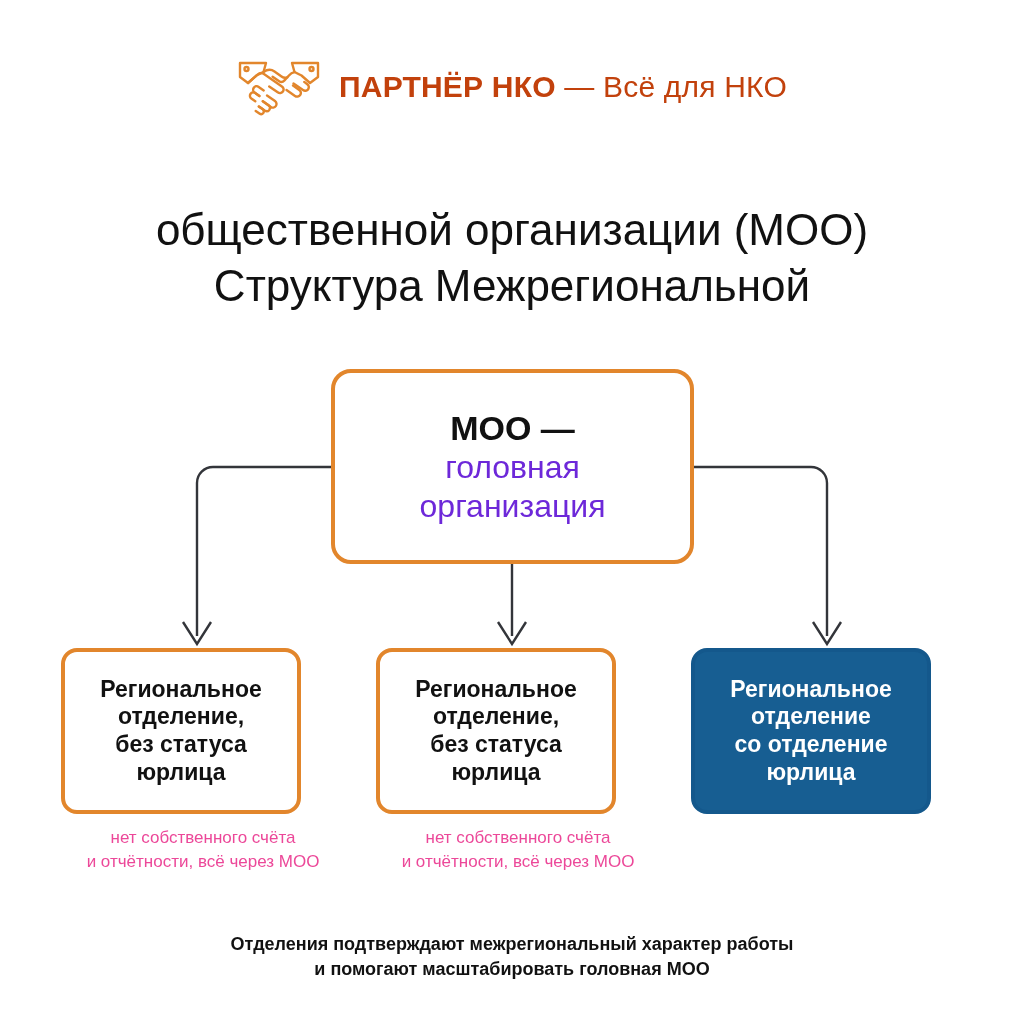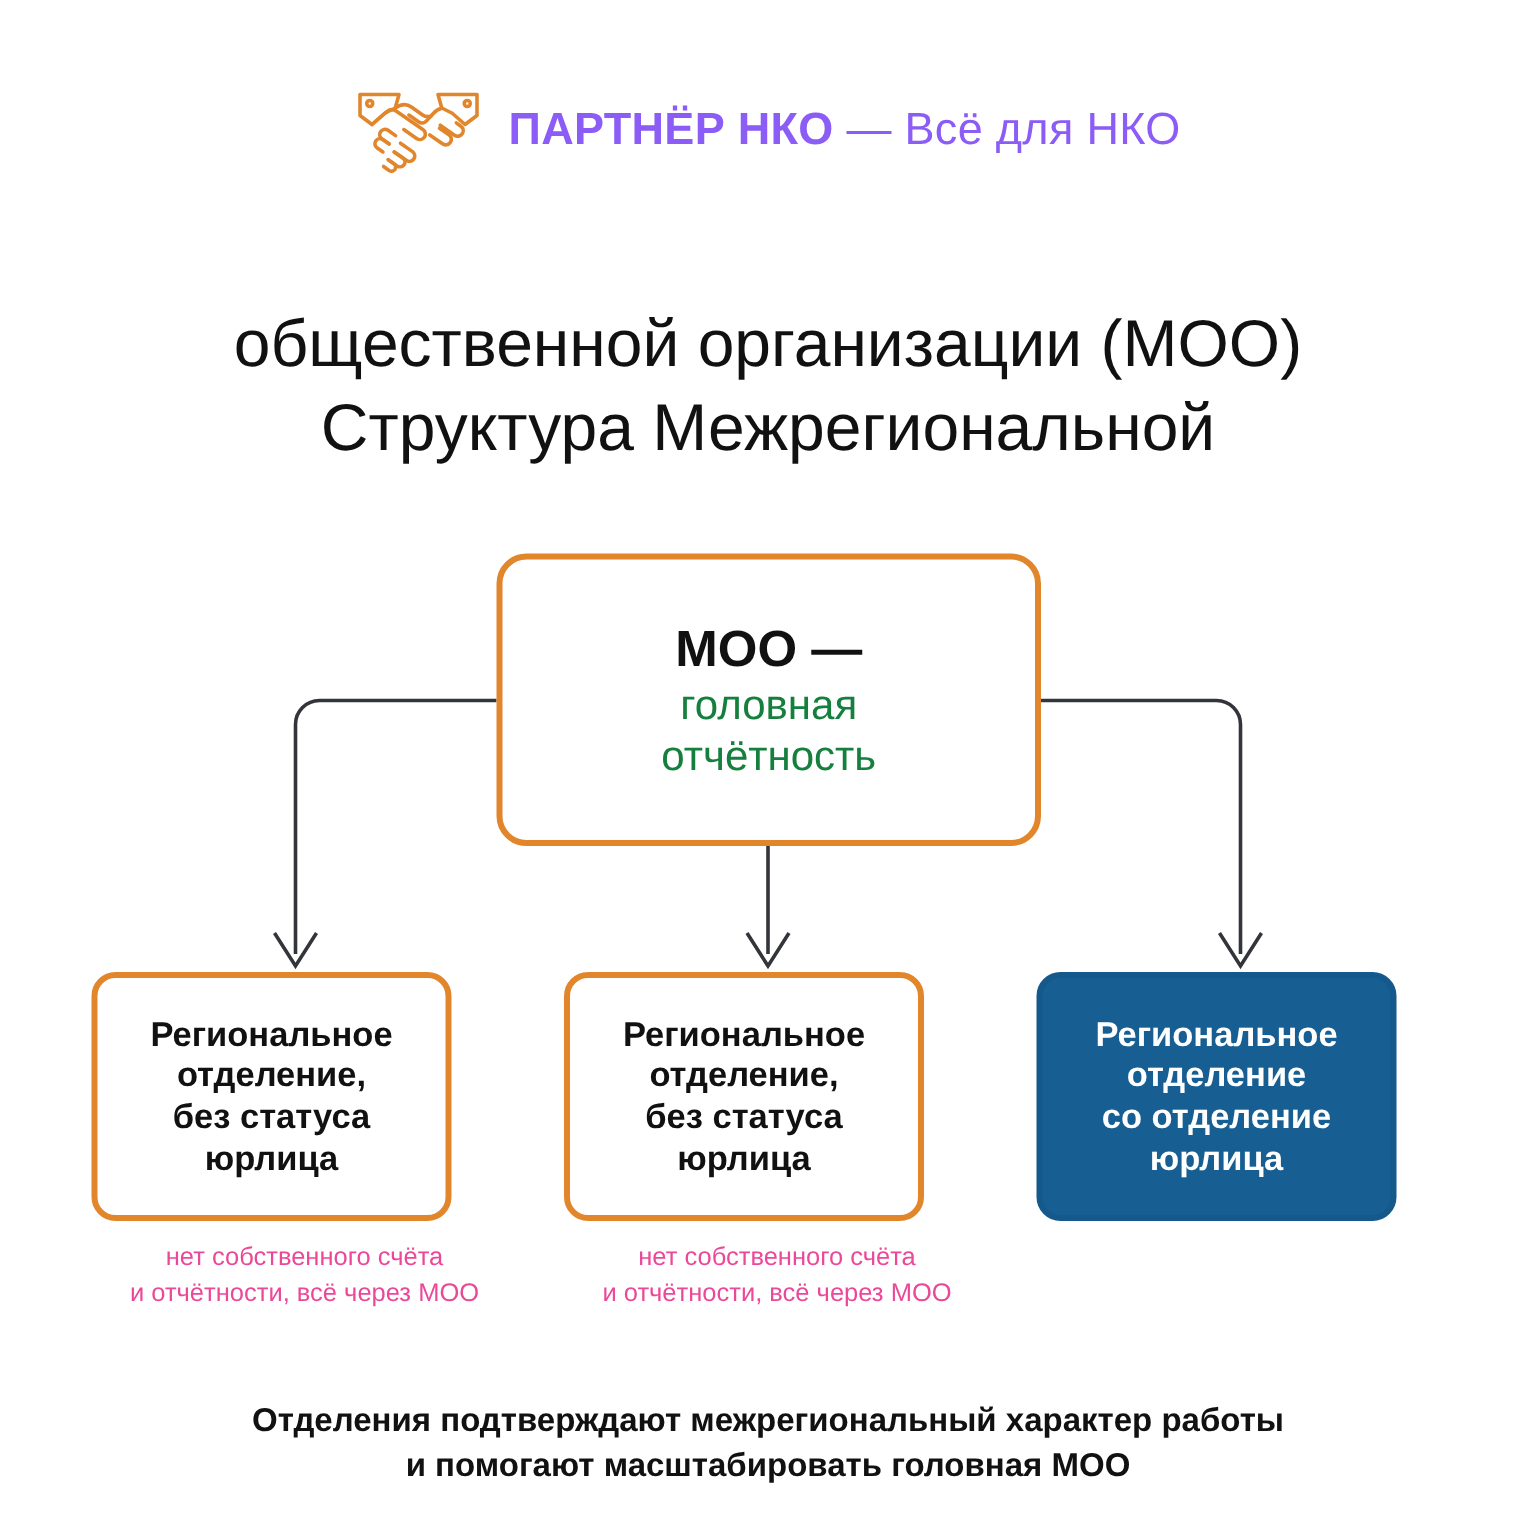--- a/index.html
+++ b/index.html
@@ -32,21 +32,21 @@
     width: 84px;
     height: 62px;
     flex: 0 0 auto;
     display: block;
   }
   .brand-text {
     font-size: 30px;
     line-height: 1;
     letter-spacing: 0.2px;
     white-space: nowrap;
-    color: #8b5cf6;
+    color: #c2410c;
   }
   .brand-text .brand-strong {
     font-weight: bold;
   }
   .brand-text .brand-rest {
     font-weight: normal;
   }
 
   
   .page-title {
@@ -99,24 +99,24 @@
     background: #ffffff;
     border-radius: 20px;
   }
   .node-root .node-head {
     font-size: 34px;
     font-weight: bold;
     line-height: 1.18;
     color: #111111;
   }
   .node-root .node-sub {
-    font-size: 28px;
+    font-size: 32px;
     font-weight: normal;
     line-height: 1.2;
-    color: #15803d;
+    color: #6d28d9;
   }
 
   .node-child {
     top: 648px;
     width: 240px;
     height: 166px;
     border-radius: 16px;
   }
   .node-child.outline {
     border: 4px solid #e2862c;
@@ -160,21 +160,21 @@
   .cap-3 { left: 683px; }
   .caption .cline { display: block; }
 
   
   .footer-note {
     position: absolute;
     top: 932px;
     left: 62px;
     width: 900px;
     text-align: center;
-    font-size: 22px;
+    font-size: 18px;
     font-weight: bold;
     line-height: 1.38;
     color: #111111;
   }
   .footer-note .fline { display: block; }
 </style>
 </head>
 <body>
 
 <div class="brand-bar">
@@ -219,21 +219,21 @@
     <g fill="none" stroke="#33353a" stroke-width="2.4" stroke-linecap="butt" stroke-linejoin="miter">
       <polyline points="183,622 197,644 211,622"></polyline>
       <polyline points="498,622 512,644 526,622"></polyline>
       <polyline points="813,622 827,644 841,622"></polyline>
     </g>
   </svg>
 
   <div class="node node-root">
     <div class="node-head">МОО —</div>
     <div class="node-sub">головная</div>
-    <div class="node-sub">отчётность</div>
+    <div class="node-sub">организация</div>
   </div>
 
   <div class="node node-child outline child-1">
     <div class="node-head">Региональное</div>
     <div class="node-head">отделение,</div>
     <div class="node-sub">без статуса</div>
     <div class="node-sub">юрлица</div>
   </div>
 
   <div class="node node-child outline child-2">

